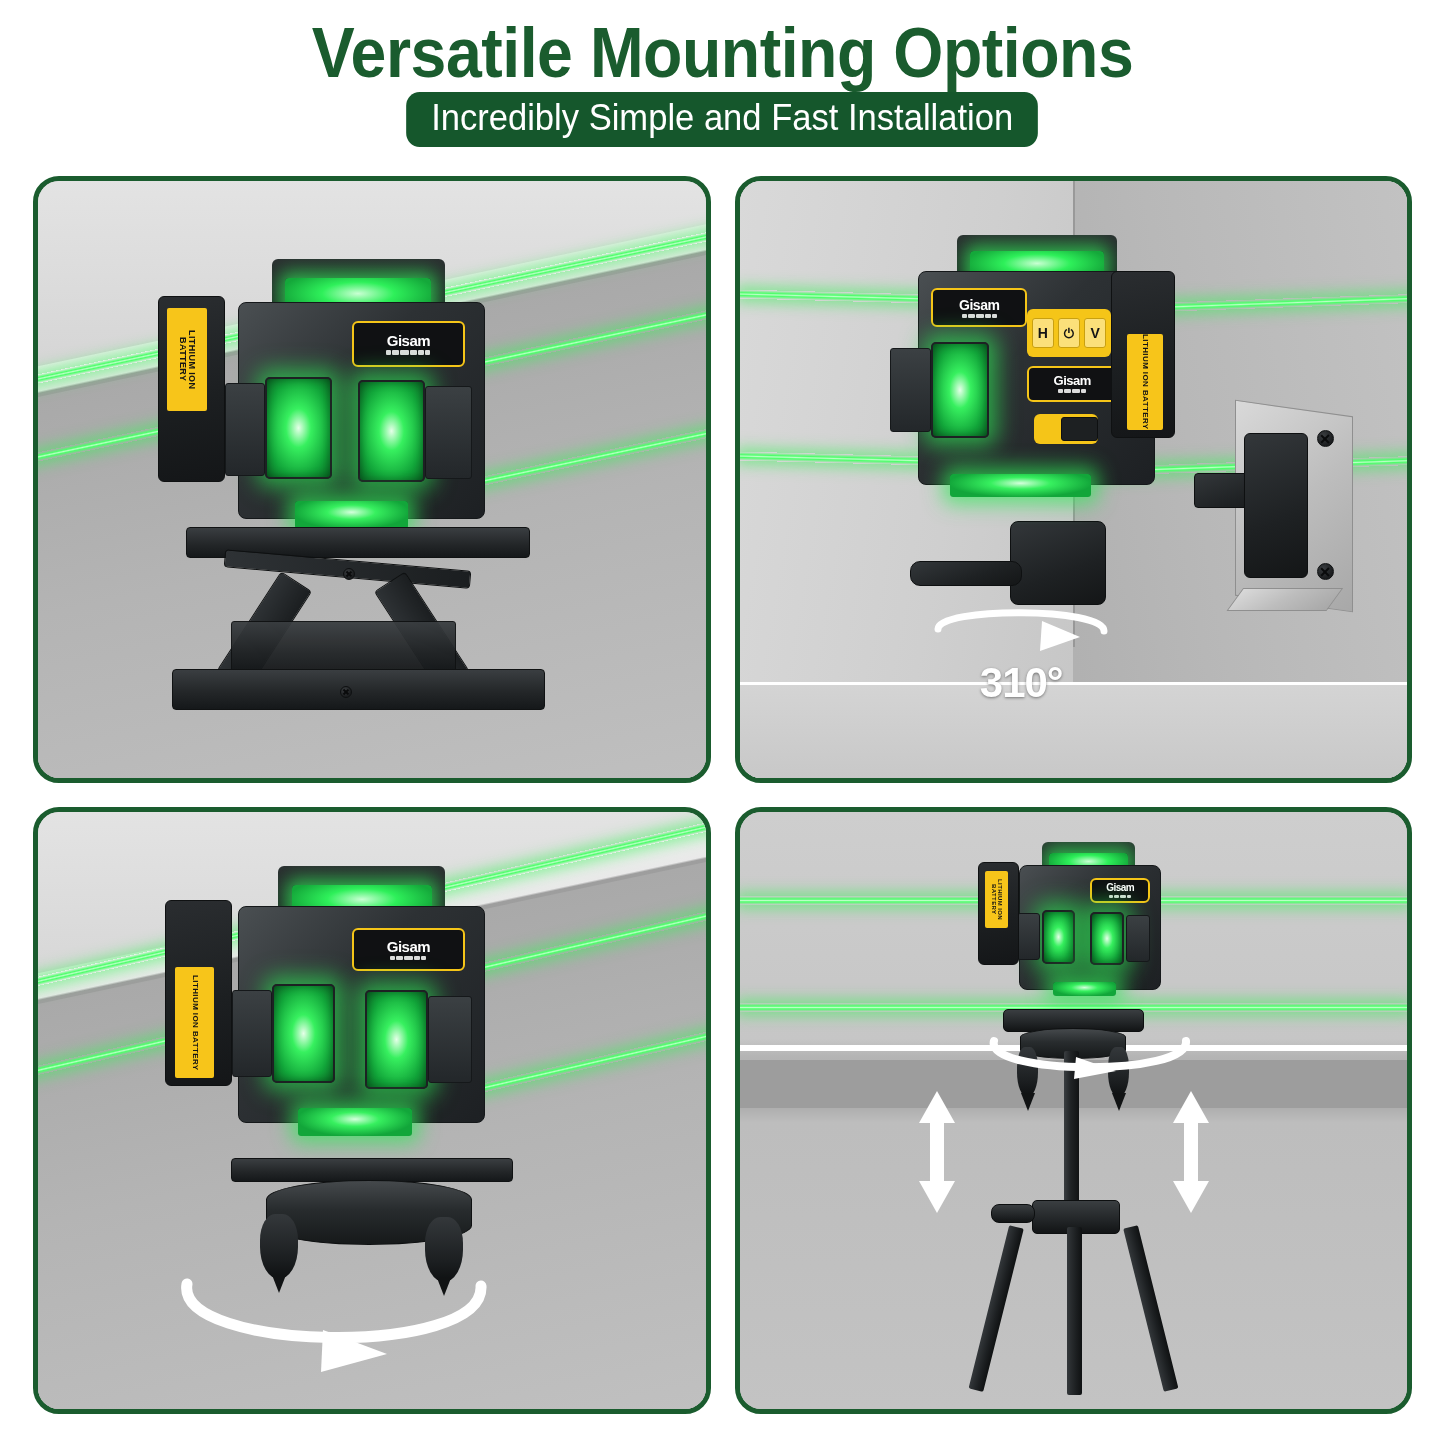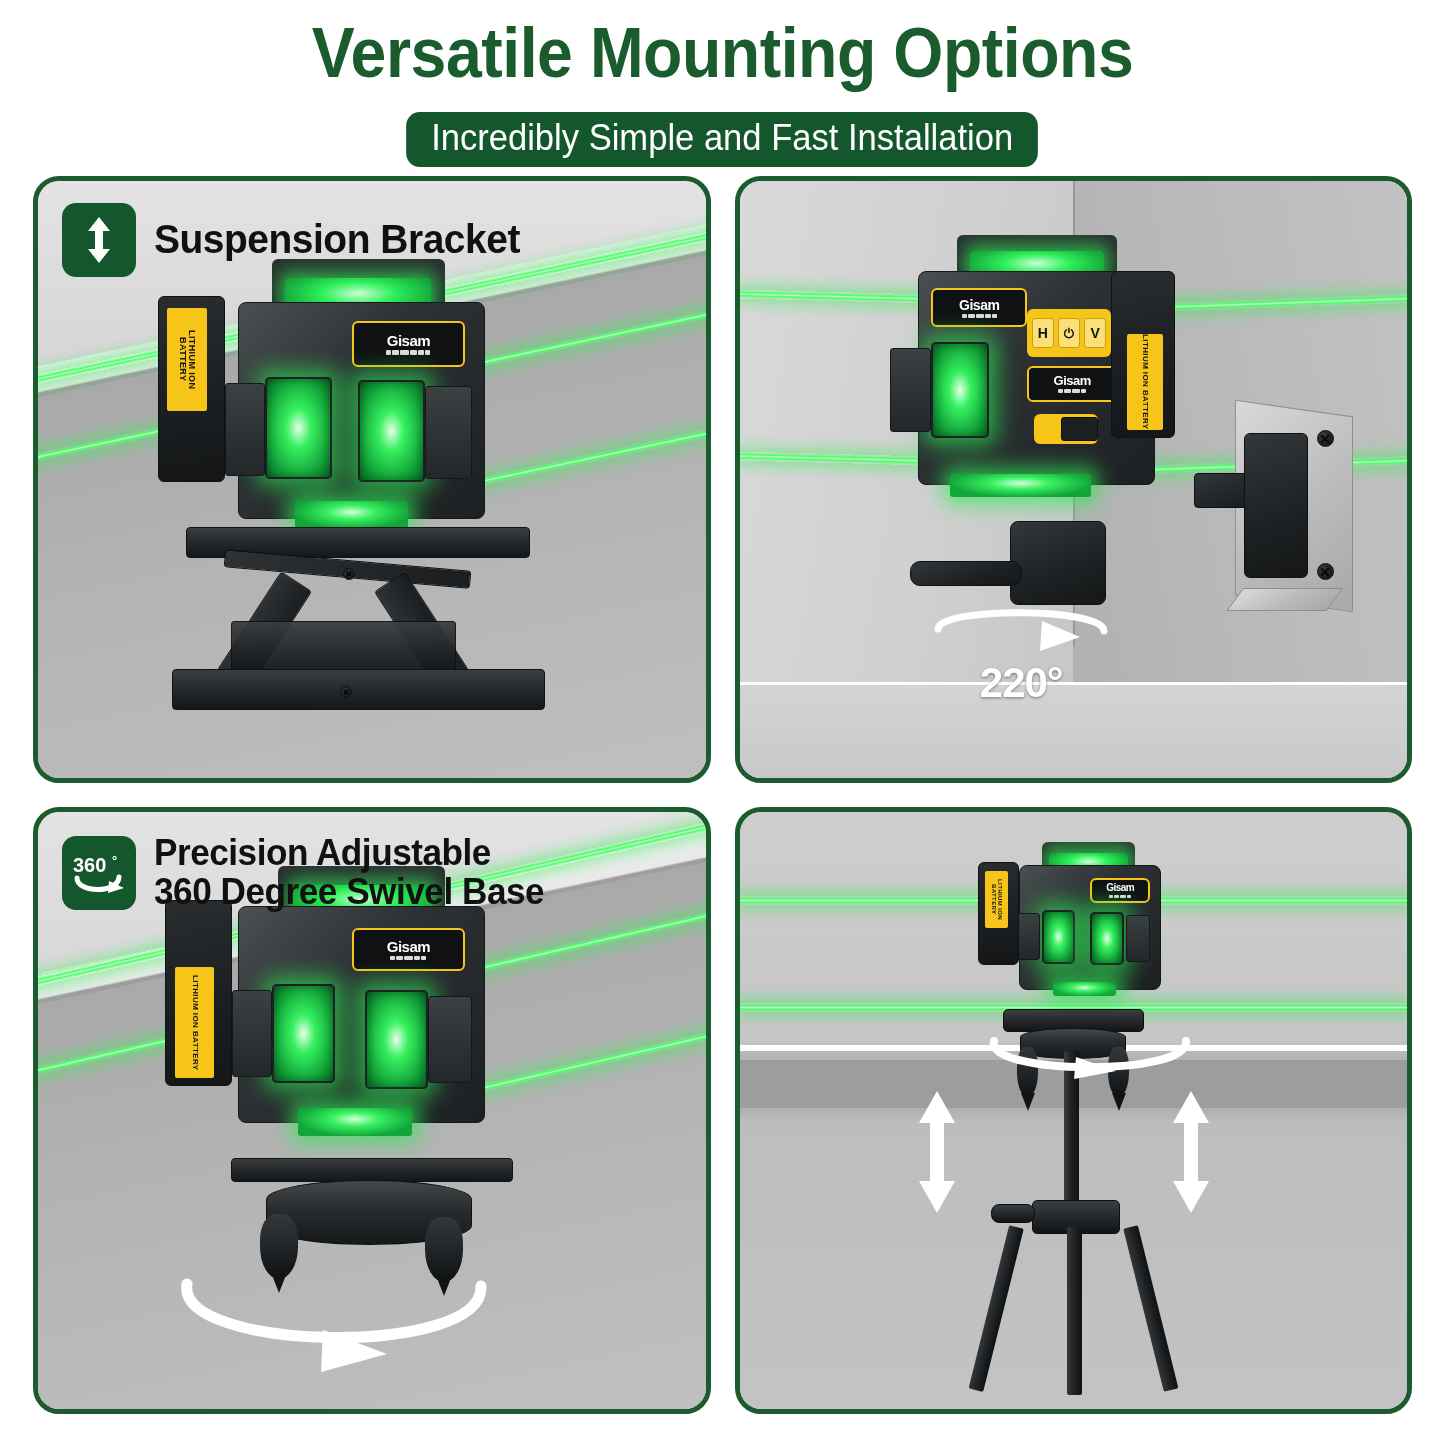--- a/index.html
+++ b/index.html
@@ -15,21 +15,21 @@
   .header { text-align: center; padding-top: 18px; }
   .headline {
     font-size: 70px;
     font-weight: bold;
     color: #1a5c2e;
     letter-spacing: -0.5px;
     line-height: 1.0;
     transform: scaleX(0.92);
     font-family: "Liberation Sans", sans-serif;
   }
-  .subtitle-wrap { margin-top: 24px; display: flex; justify-content: center; }
+  .subtitle-wrap { margin-top: 4px; display: flex; justify-content: center; }
   .subtitle {
     background: #15572c;
     color: #ffffff;
     font-size: 36px;
     font-weight: normal;
     border-radius: 14px;
     padding: 6px 26px 9px 26px;
     line-height: 1.1;
     transform: scaleX(0.96);
   }
@@ -353,28 +353,20 @@
           <div class="lift-arm" style="left:14%; top:16%; width:66%; height:9%; transform:rotate(5deg);"></div>
           <div class="lift-arm" style="left:20%; top:22%; width:10%; height:58%; transform:rotate(33deg);"></div>
           <div class="lift-arm" style="left:62%; top:22%; width:10%; height:58%; transform:rotate(-33deg);"></div>
           <div class="lift-plate" style="left:16%; top:46%; width:60%; height:26%; border-radius:3px; opacity:0.95;"></div>
           <div class="lift-plate" style="left:0%; top:70%; width:100%; height:20%;"></div>
           <div class="screw" style="left:46%; top:20%; width:12px; height:12px;"></div>
           <div class="screw" style="left:45%; top:78%; width:12px; height:12px;"></div>
         </div>
       </div>
 
-      <div class="label-row">
-        <div class="badge">
-          <svg width="34" height="50" viewBox="0 0 34 50">
-            <polygon points="17,2 28,16 21,16 21,34 28,34 17,48 6,34 13,34 13,16 6,16" fill="#ffffff"></polygon>
-          </svg>
-        </div>
-        <div class="panel-title">Suspension Bracket</div>
-      </div>
     </div>
 
     <div class="panel">
       <div class="scene scene-corner">
         <div class="wall-left"></div>
         <div class="wall-right"></div>
         <div class="corner-edge"></div>
         <div class="floor-corner"></div>
 
         <div class="beam beam-h" style="left:0; top:19%; width:51%; transform:rotate(1.5deg);"></div>
@@ -442,21 +434,21 @@
             <div class="battery" style="left:70%; top:12%; width:20%; height:56%;">
               <div class="batt-label" style="left:24%; top:38%; width:58%; height:58%; font-size:8px;">LITHIUM ION BATTERY</div>
             </div>
           </div>
         </div>
 
         <svg class="rot-arrow" style="left:28%; top:70%;" width="190" height="72" viewBox="0 0 190 72">
           <path d="M12 30 C12 8, 178 8, 178 32" stroke="#ffffff" stroke-width="7" fill="none" stroke-linecap="round"></path>
           <polygon points="116,22 154,38 114,52" fill="#ffffff"></polygon>
         </svg>
-        <div class="deg-label" style="left:36%; top:80%; font-size:42px;">220°</div>
+        <div class="deg-label" style="left:36%; top:80%; font-size:42px;">310°</div>
       </div>
 
     </div>
 
     <div class="panel">
       <div class="scene scene-diag">
         <div class="floorband-diag" style="top:30%;"></div>
         <div class="floor-diag" style="top:36%;"></div>
 
         <div class="beam beam-h" style="left:-10%; top:14%; width:125%; transform:rotate(-13deg);"></div>
@@ -499,32 +491,20 @@
           <div class="spike" style="left:12%; top:36%; width:13%; height:42%;"></div>
           <div class="spike" style="left:68%; top:38%; width:13%; height:42%;"></div>
         </div>
 
         <svg class="rot-arrow" style="left:19%; top:73%;" width="340" height="130" viewBox="0 0 340 130">
           <path d="M22 36 C10 104, 320 110, 316 38" stroke="#ffffff" stroke-width="11" fill="none" stroke-linecap="round"></path>
           <polygon points="158,82 222,106 156,124" fill="#ffffff"></polygon>
         </svg>
       </div>
 
-      <div class="label-row">
-        <div class="badge">
-          <svg width="58" height="52" viewBox="0 0 58 52">
-            <text x="3" y="25" font-family="Liberation Sans, sans-serif" font-size="20" font-weight="bold" fill="#ffffff">360</text>
-            <text x="42" y="18" font-family="Liberation Sans, sans-serif" font-size="13" font-weight="bold" fill="#ffffff">°</text>
-            <path d="M7 31 C7 46, 48 47, 49 30" stroke="#ffffff" stroke-width="5" fill="none" stroke-linecap="round"></path>
-            <polygon points="39,34 54,41 38,46" fill="#ffffff"></polygon>
-          </svg>
-        </div>
-        <div class="panel-title two-line">Precision Adjustable
-360 Degree Swivel Base</div>
-      </div>
     </div>
 
     <div class="panel">
       <div class="scene scene-flat">
         <div class="flat-floorline"></div>
         <div class="flat-band"></div>
 
         <div class="beam beam-h" style="left:0; top:14%; width:100%;"></div>
         <div class="beam beam-h" style="left:0; top:32%; width:100%;"></div>
 

